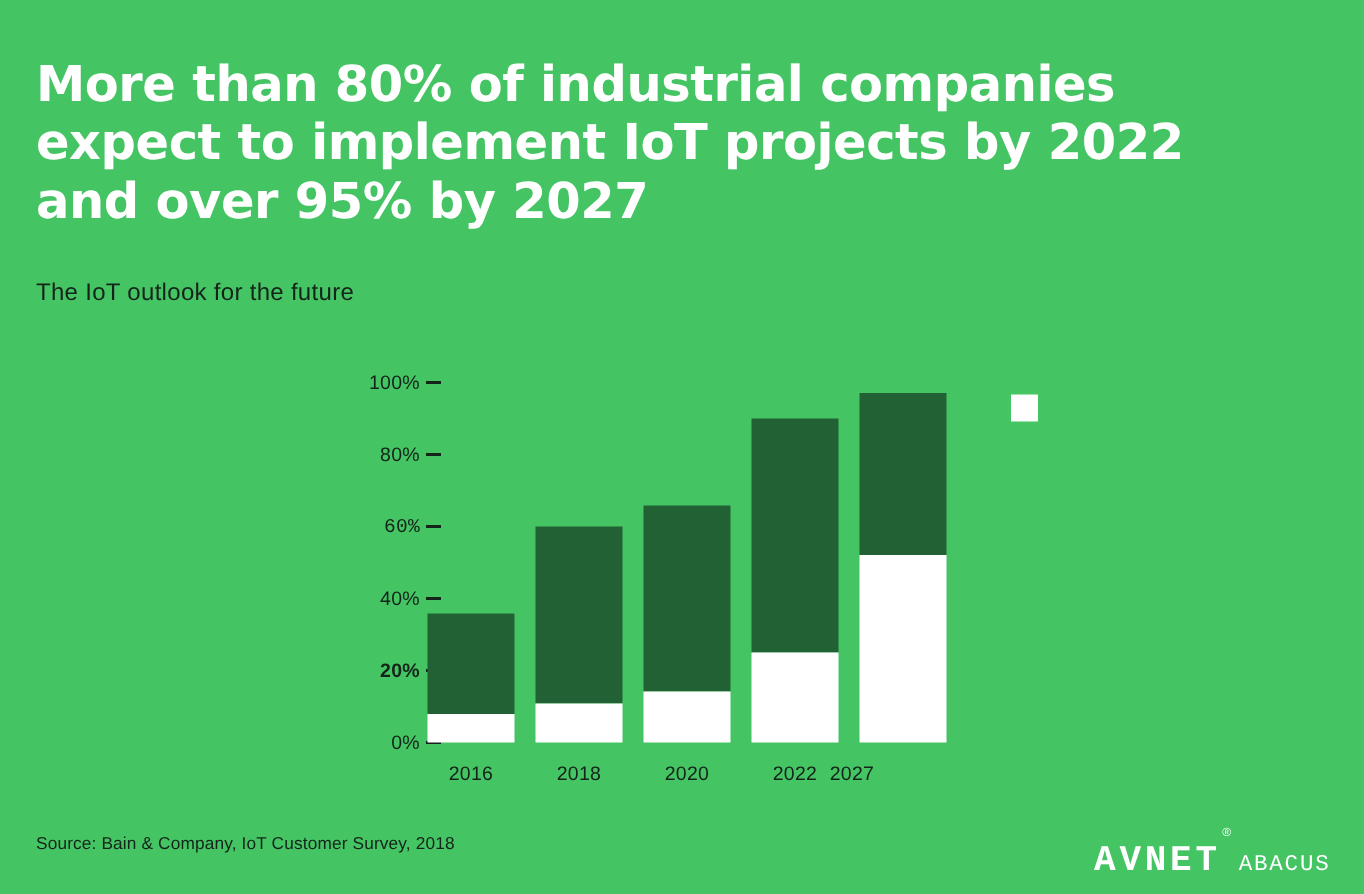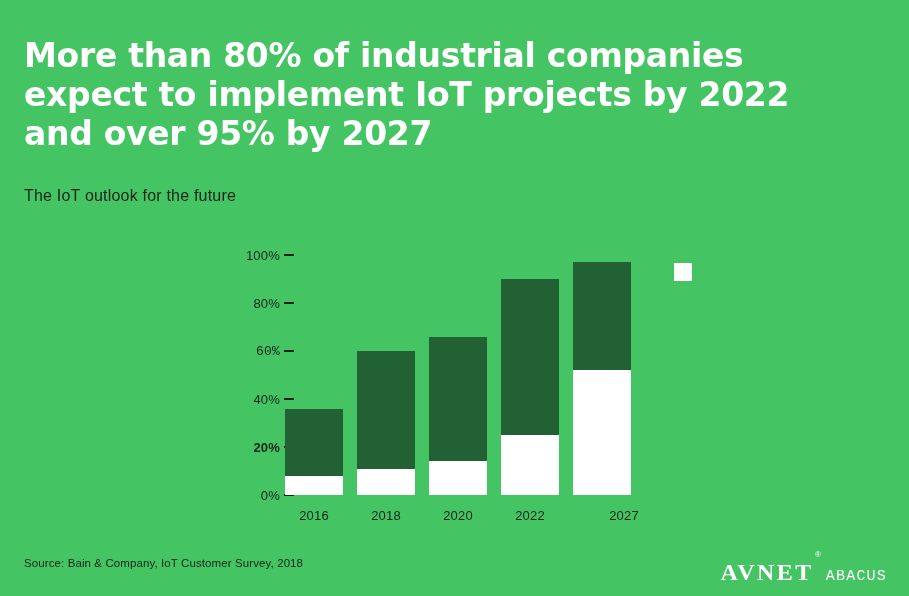--- a/index.html
+++ b/index.html
@@ -126,21 +126,21 @@
     right:22px; top:549px;
     display:flex;
     align-items:baseline;
     color:#ffffff;
   }
   #logo .avnet {
     font-size:24px;
     font-weight:bold;
     letter-spacing:2.5px;
     line-height:24px;
-    font-family:Liberation Serif, serif;
+    font-family:Liberation Mono, monospace;
   }
   #logo .tm {
     font-size:8px;
     line-height:8px;
     margin-left:1px;
     align-self:flex-start;
     margin-top:2px;
   }
   #logo .abacus {
     font-size:15px;
@@ -197,21 +197,21 @@
       <div class="bar" style="left: 288px;">
         <div class="seg-dark" style="height: 108px; background: rgb(34, 97, 51);"></div>
         <div class="seg-light" style="height: 124.8px; background: rgb(255, 255, 255);"></div>
       </div>
     </div>
   <div id="x-axis">
       <div class="xlabel" style="left: 285px;">2016</div>
       <div class="xlabel" style="left: 357px;">2018</div>
       <div class="xlabel" style="left: 429px;">2020</div>
       <div class="xlabel" style="left: 501px;">2022</div>
-      <div class="xlabel" style="left: 595px;">2027</div>
+      <div class="xlabel" style="left: 539px;">2027</div>
     </div>
 </div>
 
 <div id="legend">
   <div class="legend-row">
     <div class="legend-swatch" style="background: rgb(255, 255, 255);"></div>
   </div>
 </div>
 
 <div id="source">Source: Bain &amp; Company, IoT Customer Survey, 2018</div>

